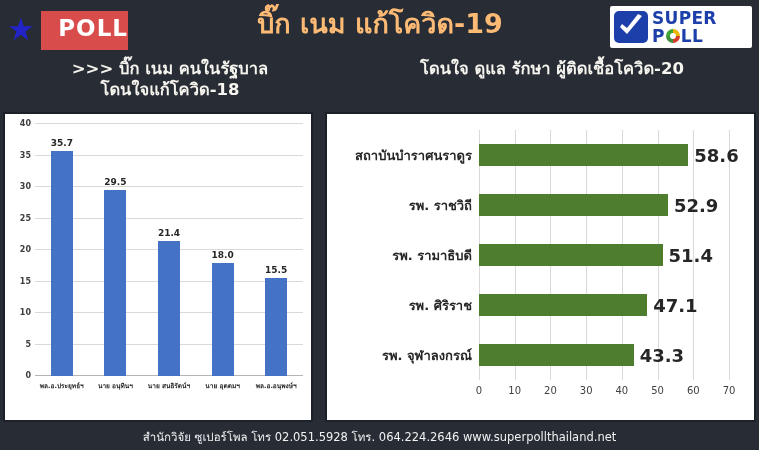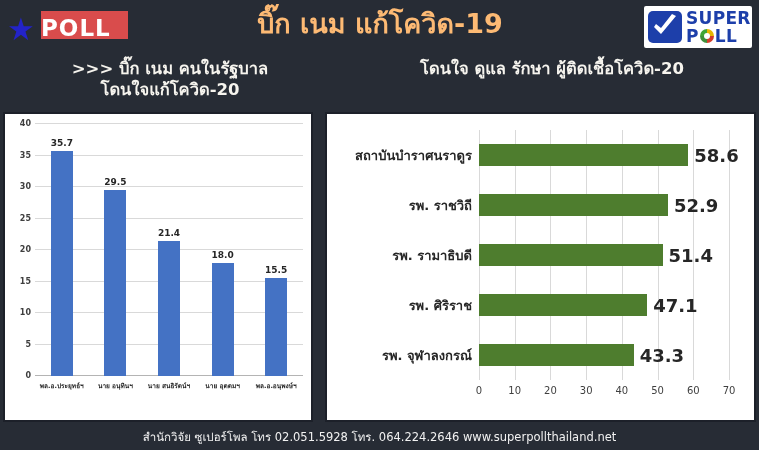--- a/index.html
+++ b/index.html
@@ -29,44 +29,44 @@
     left: 6px; top: 14px;
     width: 30px; height: 30px;
     color: #2323c8;
     font-size: 31px;
     line-height: 30px;
     text-align: center;
   }
   #poll-badge {
     position: absolute;
     left: 41px; top: 11px;
-    width: 87px; height: 28px;
+    width: 87px; height: 39px;
     background: #d94c4c;
     color: #ffffff;
     font-weight: bold;
     font-size: 23px;
     letter-spacing: 1px;
     line-height: 34px;
-    text-align: left;
+    text-align: right;
   }
   #main-title {
     position: absolute;
     left: 170px; top: 4px;
     width: 420px;
     text-align: center;
     font-size: 27px;
     font-weight: bold;
     color: #fdba74;
     line-height: 40px;
     white-space: nowrap;
   }
   #superpoll-logo {
     position: absolute;
     right: 7px; top: 6px;
-    width: 108px; height: 42px;
+    width: 142px; height: 42px;
     background: #ffffff;
     border-radius: 2px;
     display: flex;
     align-items: center;
     padding-left: 4px;
     box-sizing: border-box;
   }
   #check-box {
     width: 34px; height: 32px;
     background: #1d3faa;
@@ -288,21 +288,21 @@
         <span>P</span>
         <span class="pie-o"></span>
         <span>LL</span>
       </div>
     </div>
   </div>
 </div>
 
 <div class="subtitle" id="subtitle-left">
   <div>&gt;&gt;&gt; บิ๊ก เนม คนในรัฐบาล</div>
-  <div>โดนใจแก้โควิด-20</div>
+  <div>โดนใจแก้โควิด-18</div>
 </div>
 
 <div class="subtitle" id="subtitle-right">
   <div>โดนใจ ดูแล รักษา ผู้ติดเชื้อโควิด-20</div>
 </div>
 
 <div class="panel" id="panel-left">
   <div id="col-plot">
     <div id="col-gridlines">
         <div class="gridline-h" style="bottom: 0%;">

